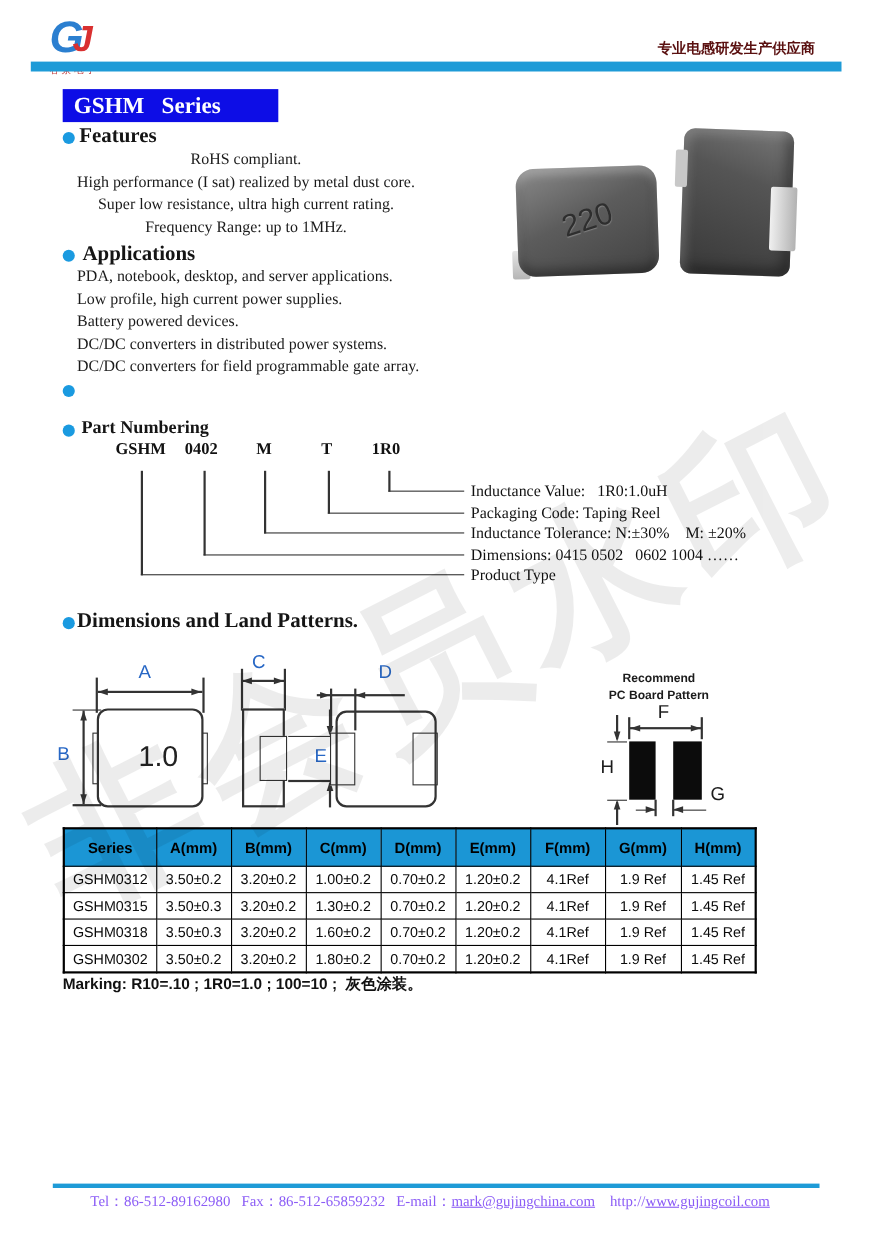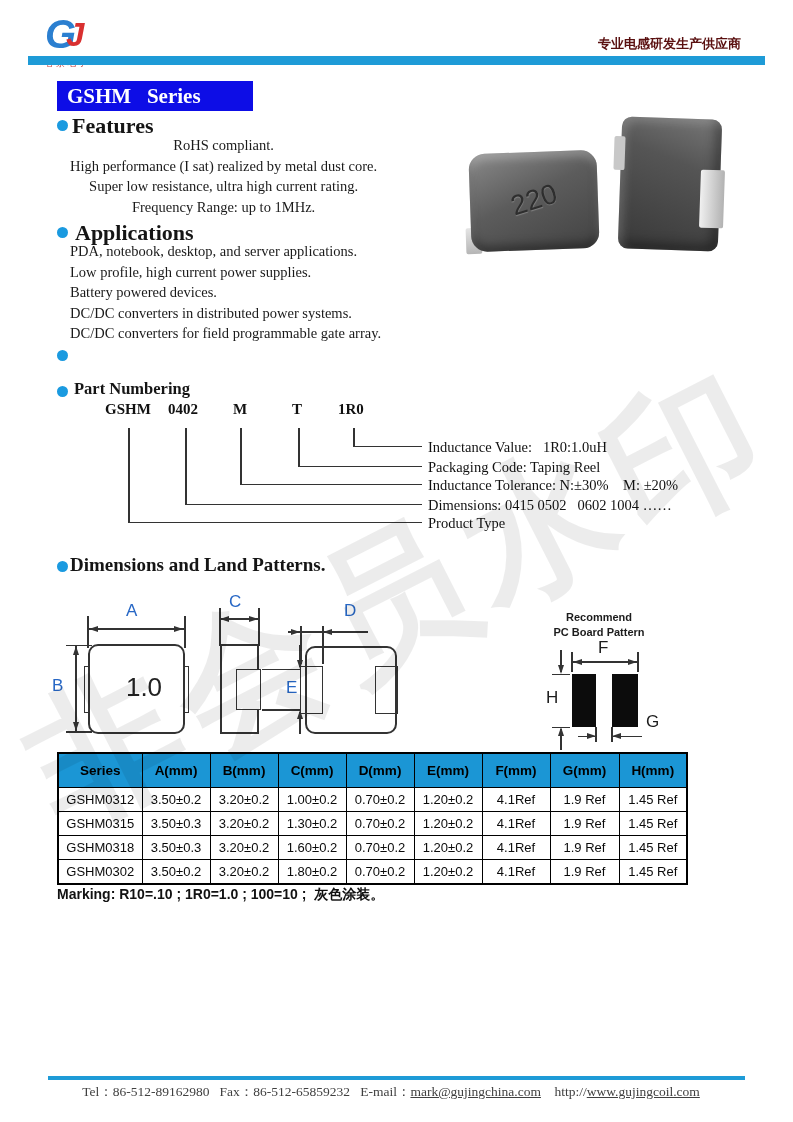--- a/index.html
+++ b/index.html
@@ -16,21 +16,21 @@
             font-family:"Liberation Sans",sans-serif;letter-spacing:2px;}
   .tagline{position:absolute;right:52px;top:35px;font-family:"Liberation Sans",sans-serif;
            font-weight:bold;font-size:13px;color:#5A1010;}
   .topbar{position:absolute;left:28px;top:56px;width:737px;height:9px;background:#1E9BD7;}
   .badge{position:absolute;left:57px;top:81px;width:196px;height:30px;background:#0D0DE6;
          color:#fff;font-weight:bold;font-size:21px;line-height:30px;padding-left:10px;
          white-space:pre;box-sizing:border-box;}
 
   
   .bullet{position:absolute;width:11px;height:11px;border-radius:50%;background:#1A9AE0;}
-  .sec-title{position:absolute;font-weight:bold;font-size:22px;color:#151515;}
+  .sec-title{position:absolute;font-weight:bold;font-size:19px;color:#151515;}
 
   .txt-list{position:absolute;font-size:14.5px;line-height:20.5px;color:#1a1a1a;}
   .optemp{position:absolute;left:74px;top:344px;font-weight:bold;font-size:16.5px;white-space:pre;}
 
   
   .pn-code{position:absolute;top:401px;font-weight:bold;font-size:15px;}
   .pnc-0{left:105px}.pnc-1{left:168px}.pnc-2{left:233px}.pnc-3{left:292px}.pnc-4{left:338px}
   .pn-label{position:absolute;left:428px;font-size:14.5px;white-space:pre;}
   .pnl-0{top:439px}.pnl-1{top:459px}.pnl-2{top:477px}.pnl-3{top:497px}.pnl-4{top:515px}
   .pn-v{position:absolute;width:1.5px;background:#333;}
@@ -85,21 +85,21 @@
 
   
   .watermark{position:absolute;left:60px;top:430px;width:680px;height:340px;display:flex;
         align-items:center;justify-content:center;transform:rotate(-27deg);
         font-family:"Liberation Sans",sans-serif;font-weight:bold;font-size:150px;
         letter-spacing:12px;color:#000;opacity:0.07;white-space:nowrap;pointer-events:none;z-index:50;}
 
   
   .footbar{position:absolute;left:48px;top:1076px;width:697px;height:4px;background:#1E9BD7;}
   .footer-text{position:absolute;left:0;top:1083px;width:782px;text-align:center;font-size:13.5px;
-        color:#404040;white-space:pre;}
+        color:#8b5cf6;white-space:pre;}
   .footer-text .u{text-decoration:underline;}
 </style>
 </head>
 <body>
 
 <div id="page">
 
   <div class="logo">
     <span class="g">G</span>
     <span class="j">J</span>

